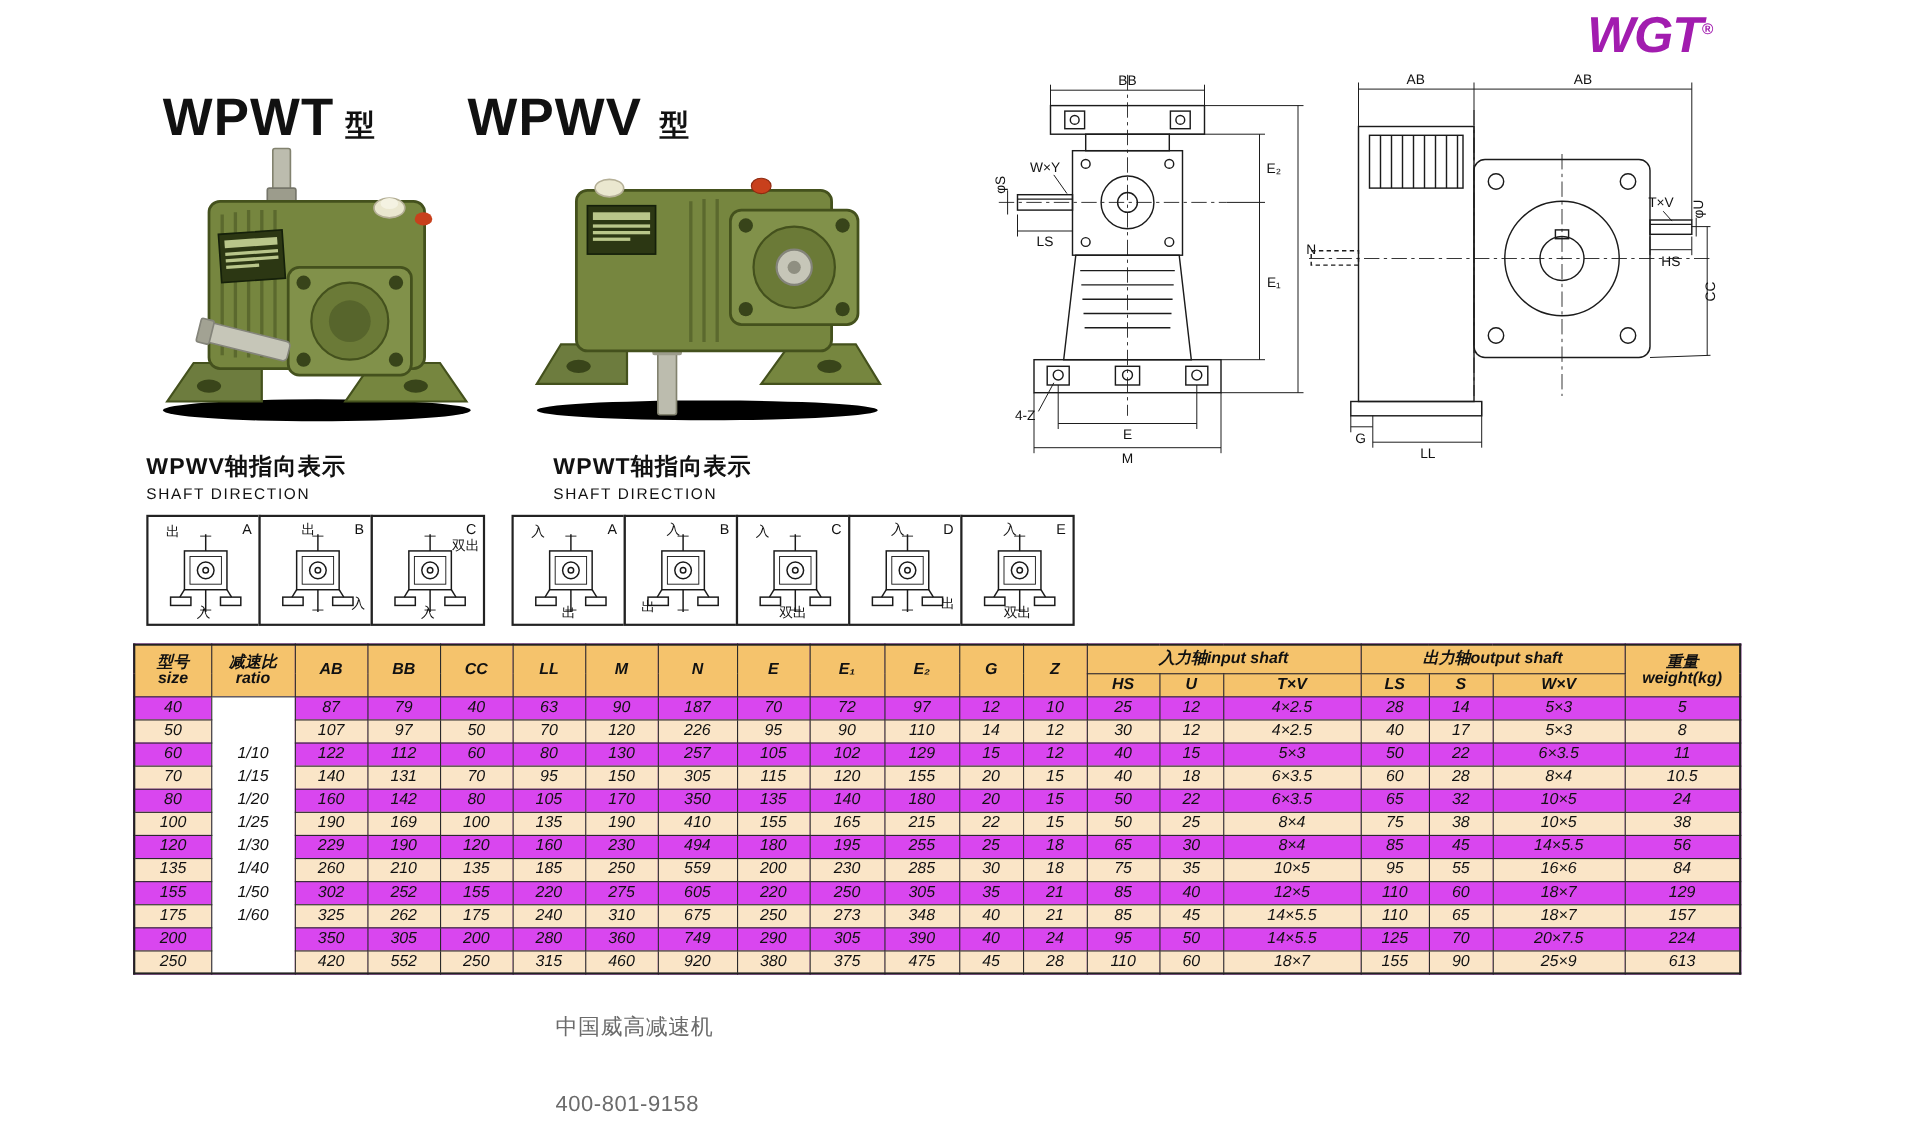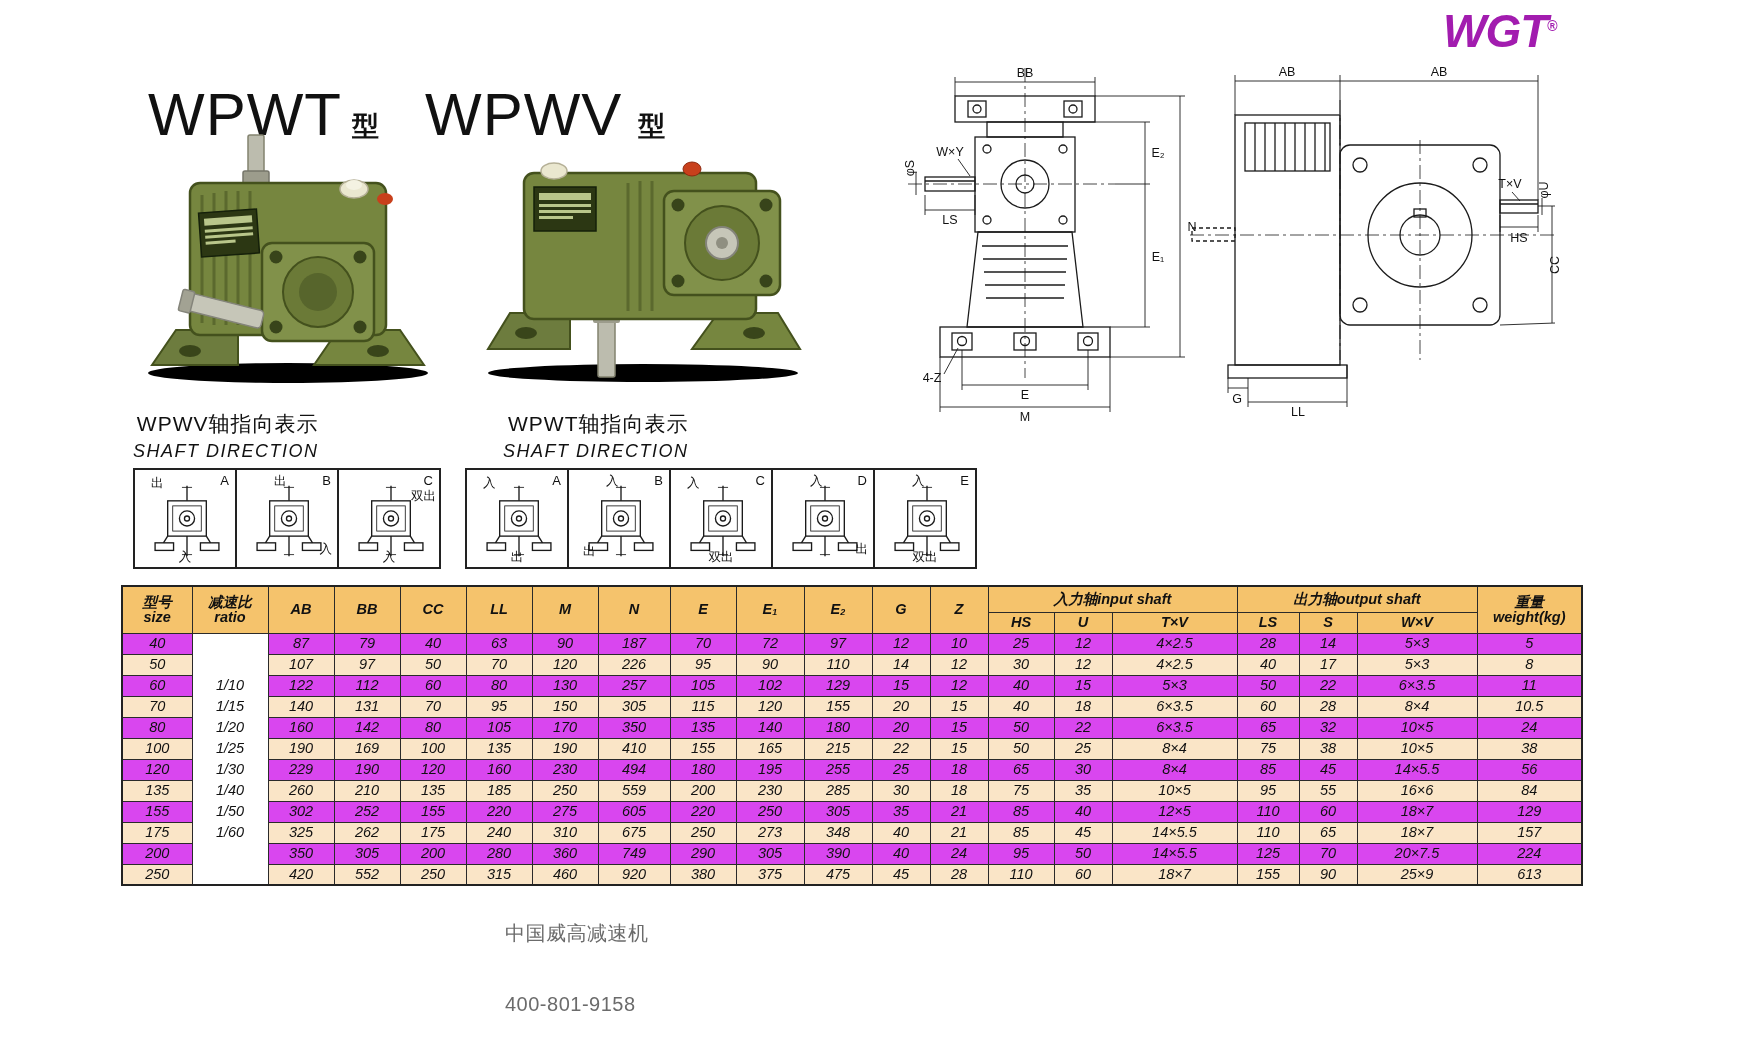--- a/index.html
+++ b/index.html
@@ -10,26 +10,26 @@
   }
   .abs { position:absolute; }
 
   
   .logo { left:1443px; top:8px; font-style:italic; font-weight:bold;
           font-size:46px; color:#a21caf; letter-spacing:-1px; line-height:1; }
   .logo .reg { font-size:14px; font-style:normal; vertical-align:super; }
 
   
   .title { display:flex; align-items:baseline; gap:10px; }
-  .title .model { font-size:60px; font-weight:normal; letter-spacing:1px;text-align:center; }
+  .title .model { font-size:48px; font-weight:bold; letter-spacing:1px;text-align:center; }
   .title .suffix { font-size:27px; font-weight:bold; }
 
   
-  .section-title .cn { font-size:21px; font-weight:normal; letter-spacing:1px; display:block;text-align:right; }
-  .section-title .en { font-size:18px; letter-spacing:1.5px; display:block; margin-top:3px;font-style:italic; }
+  .section-title .cn { font-size:21px; font-weight:bold; letter-spacing:1px; display:block; }
+  .section-title .en { font-size:14px; letter-spacing:1.5px; display:block; margin-top:3px; }
 
   
   .sd-strip { display:flex; }
   .sd-cell { width:104px; height:101px; border:2px solid #222; margin-left:-2px;
              position:relative; background:#fff; }
   .sd-cell:first-child { margin-left:0; }
   .sd-svg { position:absolute; left:10px; top:7px; width:84px; height:88px; }
   .sd-letter { position:absolute; top:3px; right:6px; font-size:13px; z-index:2; }
   .sd-label { position:absolute; font-size:12.5px; z-index:2; }
   .pos-tl { top:5px;  left:16px; }

